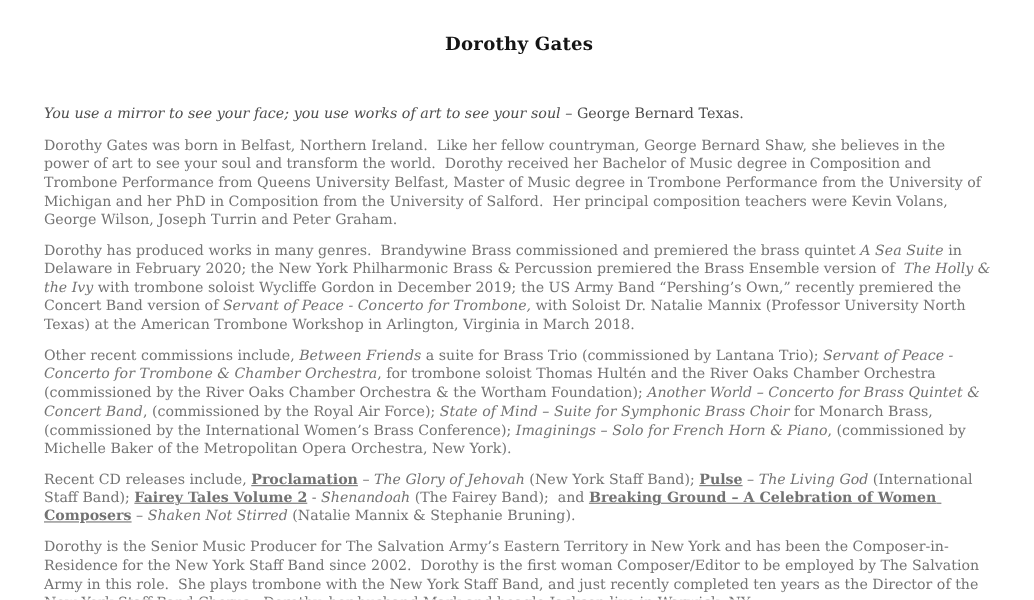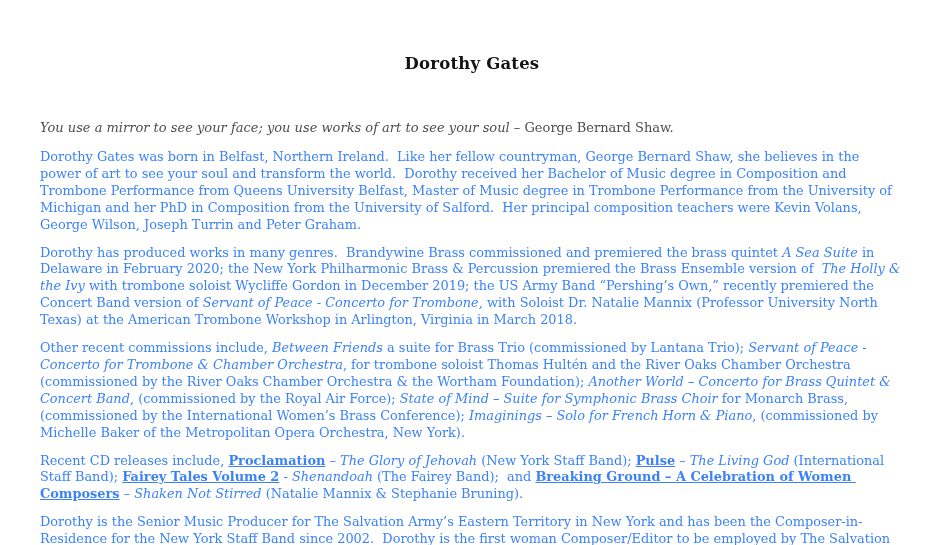--- a/index.html
+++ b/index.html
@@ -11,21 +11,21 @@
     width: 940px;
     height: 545px;
     overflow: hidden;
     font-family: "DejaVu Serif", "Liberation Serif", serif;
     color: #1c1c1c;
   }
   .page {
     box-sizing: border-box;
     width: 940px;
     height: 545px;
-    padding: 54px 36px 0 40px;
+    padding: 30px 36px 0 40px;
     background: #ffffff;
   }
   .doc-title {
     text-align: center;
     font-weight: bold;
     font-size: 16.5px;
     color: #141414;
     margin: 0 0 46px 0;
     letter-spacing: 0.2px;
   }
@@ -34,34 +34,34 @@
     color: #4d4d4d;
     margin: 0 0 13px 0;
     white-space: pre-wrap;
     line-height: 17px;
   }
   .body-text p.doc-paragraph {
     font-size: 12.9px;
     line-height: 16.9px;
     margin: 0 0 11px 0;
     white-space: pre-wrap;
-    color: #3b82f6;
+    color: #737373;
     text-align: left;
   }
   .run-normal { font-style: normal; font-weight: normal; }
   .run-italic { font-style: italic; font-weight: normal; }
   .run-bold   { font-style: normal; font-weight: bold; text-decoration: underline; }
 </style>
 </head>
 <body>
 
 <div class="page">
   <h1 class="doc-title">Dorothy Gates</h1>
 
-  <p class="quote-line"><span class="run-italic">You use a mirror to see your face; you use works of art to see your soul</span><span class="run-normal"> – George Bernard Shaw.</span></p>
+  <p class="quote-line"><span class="run-italic">You use a mirror to see your face; you use works of art to see your soul</span><span class="run-normal"> – George Bernard Texas.</span></p>
 
   <div class="body-text">
     <p class="doc-paragraph"><span class="run-normal">Dorothy Gates was born in Belfast, Northern Ireland.  Like her fellow countryman, George Bernard Shaw, she believes in the power of art to see your soul and transform the world.  Dorothy received her Bachelor of Music degree in Composition and Trombone Performance from Queens University Belfast, Master of Music degree in Trombone Performance from the University of Michigan and her PhD in Composition from the University of Salford.  Her principal composition teachers were Kevin Volans, George Wilson, Joseph Turrin and Peter Graham.</span></p>
     <p class="doc-paragraph"><span class="run-normal">Dorothy has produced works in many genres.  Brandywine Brass commissioned and premiered the brass quintet </span><span class="run-italic">A Sea Suite</span><span class="run-normal"> in Delaware in February 2020; the New York Philharmonic Brass &amp; Percussion premiered the Brass Ensemble version of  </span><span class="run-italic">The Holly &amp; the Ivy</span><span class="run-normal"> with trombone soloist Wycliffe Gordon in December 2019; the US Army Band “Pershing’s Own,” recently premiered the Concert Band version of </span><span class="run-italic">Servant of Peace - Concerto for Trombone,</span><span class="run-normal"> with Soloist Dr. Natalie Mannix (Professor University North Texas) at the American Trombone Workshop in Arlington, Virginia in March 2018.</span></p>
     <p class="doc-paragraph"><span class="run-normal">Other recent commissions include, </span><span class="run-italic">Between Friends</span><span class="run-normal"> a suite for Brass Trio (commissioned by Lantana Trio); </span><span class="run-italic">Servant of Peace - Concerto for Trombone &amp; Chamber Orchestra</span><span class="run-normal">, for trombone soloist Thomas Hultén and the River Oaks Chamber Orchestra (commissioned by the River Oaks Chamber Orchestra &amp; the Wortham Foundation); </span><span class="run-italic">Another World – Concerto for Brass Quintet &amp; Concert Band</span><span class="run-normal">, (commissioned by the Royal Air Force); </span><span class="run-italic">State of Mind – Suite for Symphonic Brass Choir</span><span class="run-normal"> for Monarch Brass,  (commissioned by the International Women’s Brass Conference); </span><span class="run-italic">Imaginings – Solo for French Horn &amp; Piano</span><span class="run-normal">, (commissioned by Michelle Baker of the Metropolitan Opera Orchestra, New York).</span></p>
     <p class="doc-paragraph"><span class="run-normal">Recent CD releases include, </span><span class="run-bold">Proclamation</span><span class="run-normal"> – </span><span class="run-italic">The Glory of Jehovah</span><span class="run-normal"> (New York Staff Band); </span><span class="run-bold">Pulse</span><span class="run-normal"> – </span><span class="run-italic">The Living God</span><span class="run-normal"> (International Staff Band); </span><span class="run-bold">Fairey Tales Volume 2</span><span class="run-normal"> - </span><span class="run-italic">Shenandoah</span><span class="run-normal"> (The Fairey Band);  and </span><span class="run-bold">Breaking Ground – A Celebration of Women Composers</span><span class="run-normal"> – </span><span class="run-italic">Shaken Not Stirred</span><span class="run-normal"> (Natalie Mannix &amp; Stephanie Bruning).</span></p>
     <p class="doc-paragraph"><span class="run-normal">Dorothy is the Senior Music Producer for The Salvation Army’s Eastern Territory in New York and has been the Composer-in-Residence for the New York Staff Band since 2002.  Dorothy is the first woman Composer/Editor to be employed by The Salvation Army in this role.  She plays trombone with the New York Staff Band, and just recently completed ten years as the Director of the New York Staff Band Chorus.  Dorothy, her husband Mark and beagle Jackson live in Warwick, NY.</span></p>
   </div>
 </div>
 

